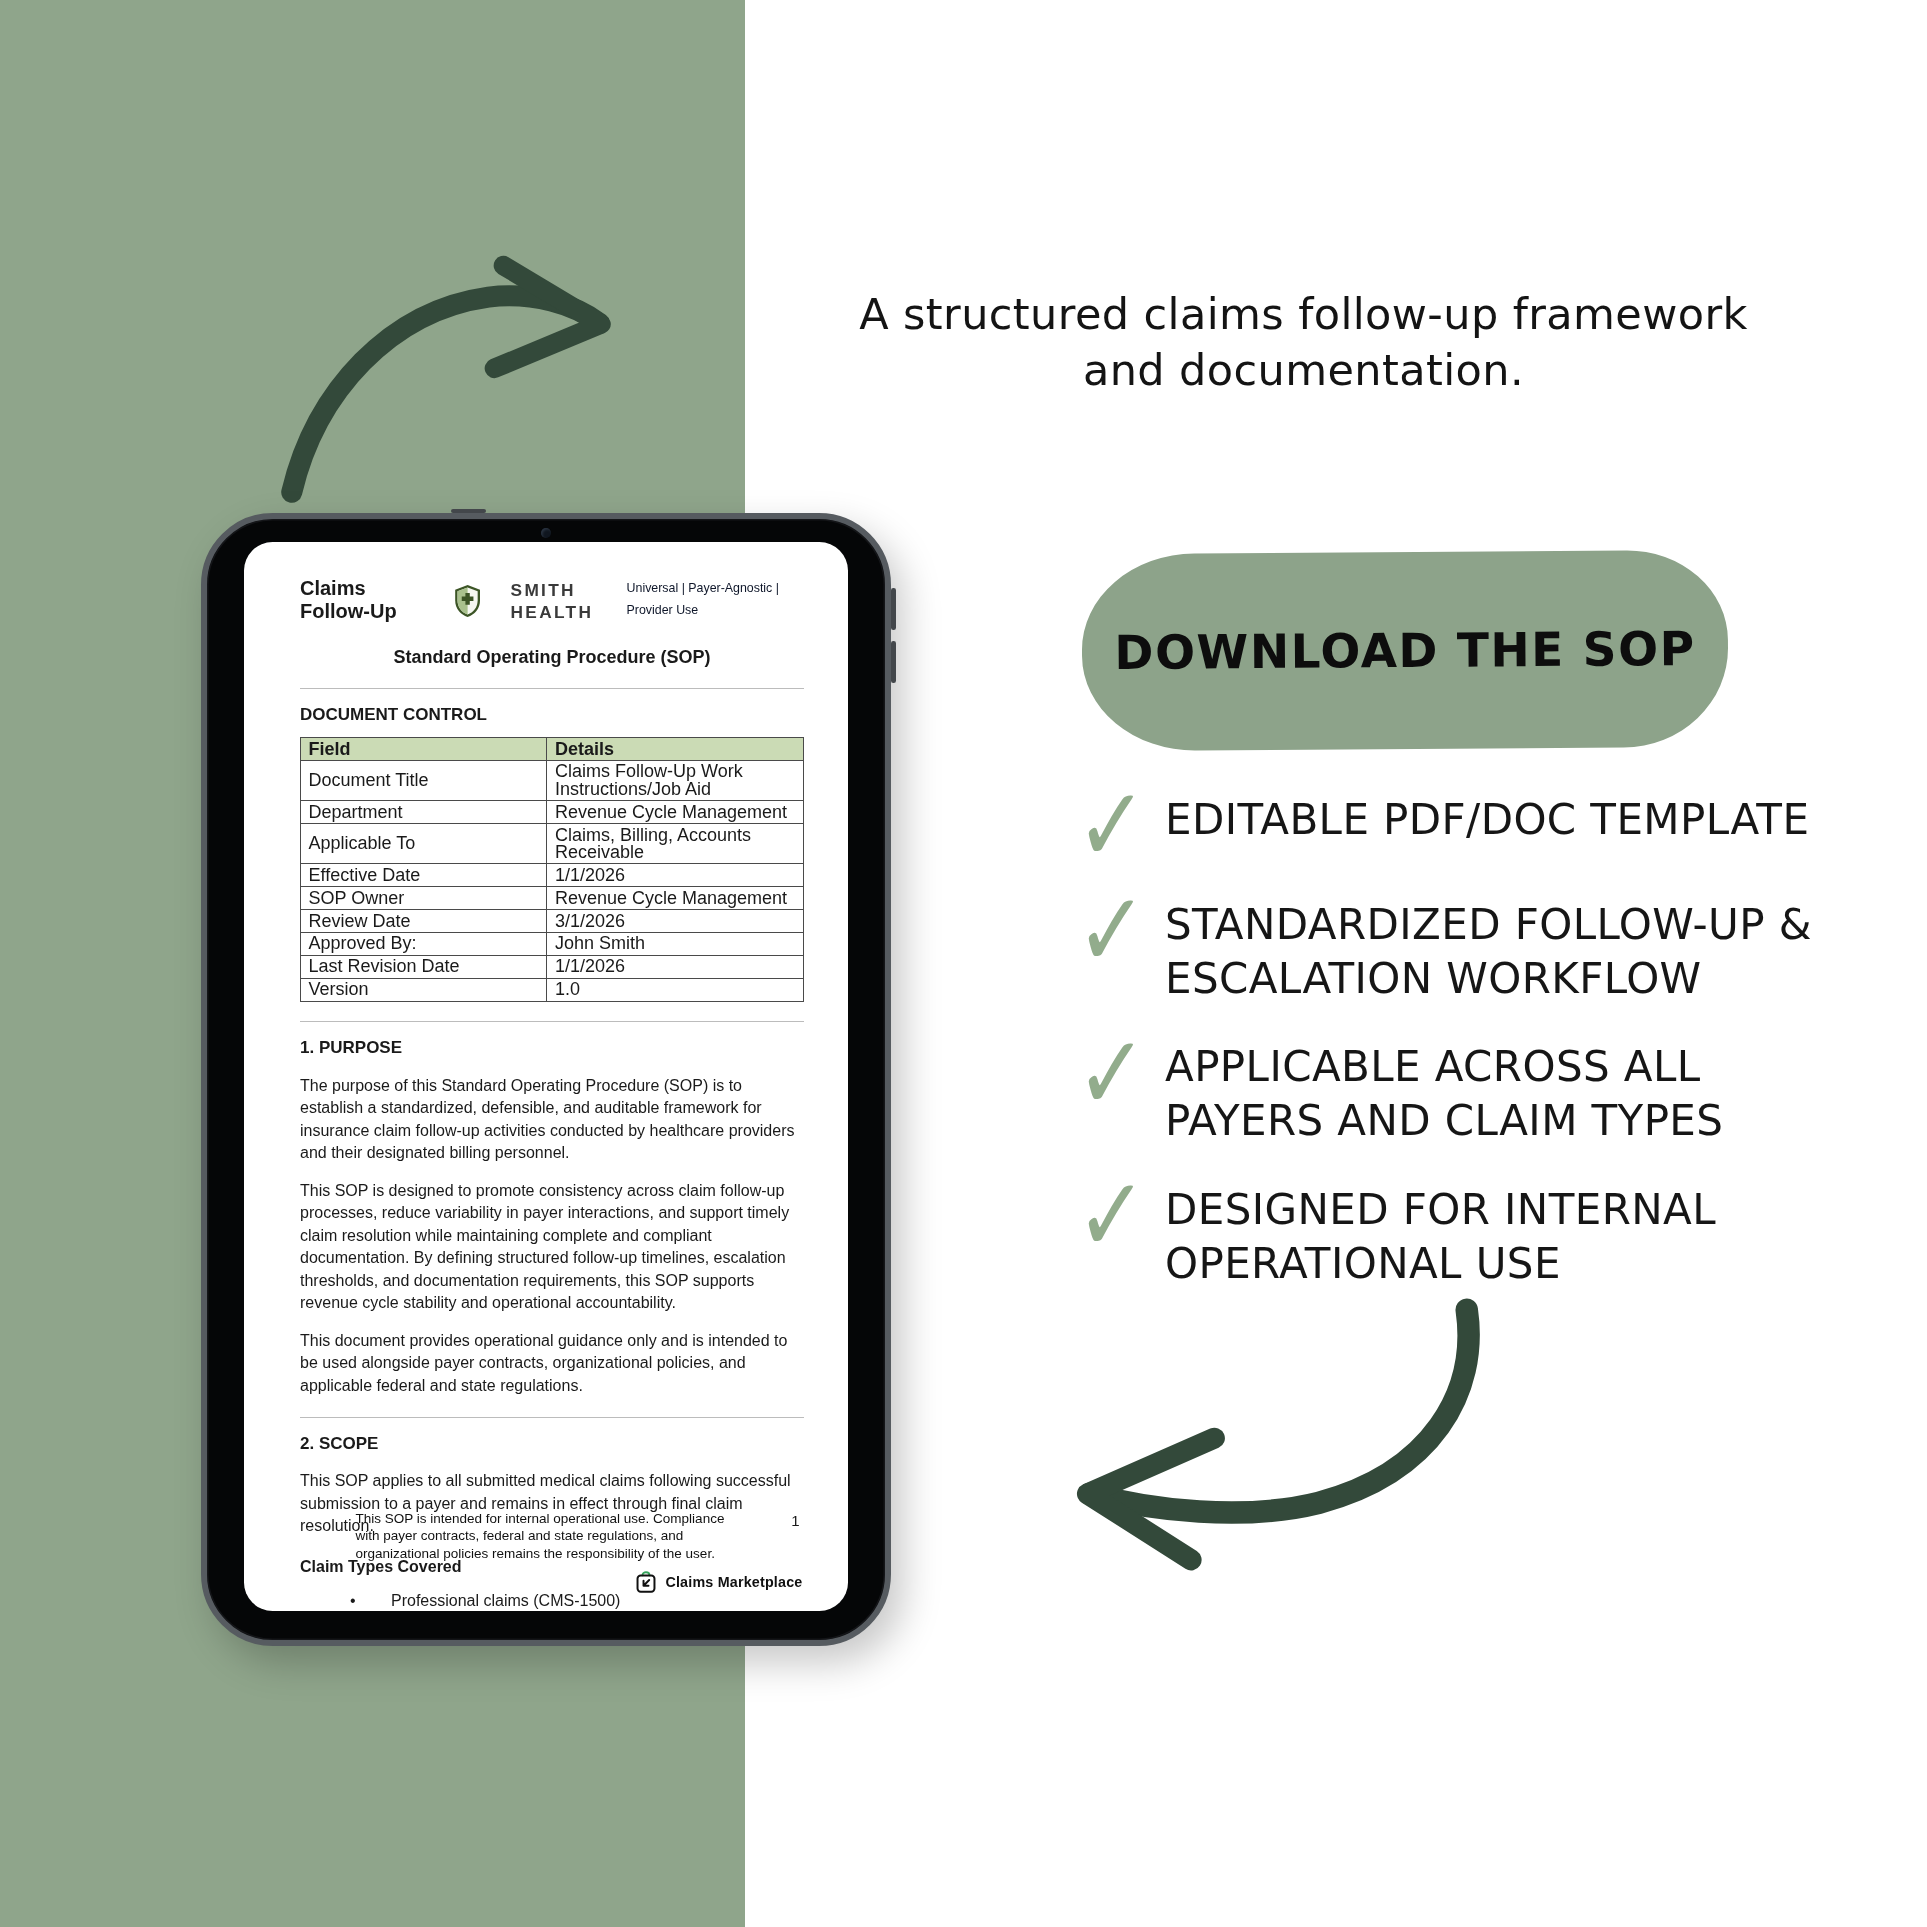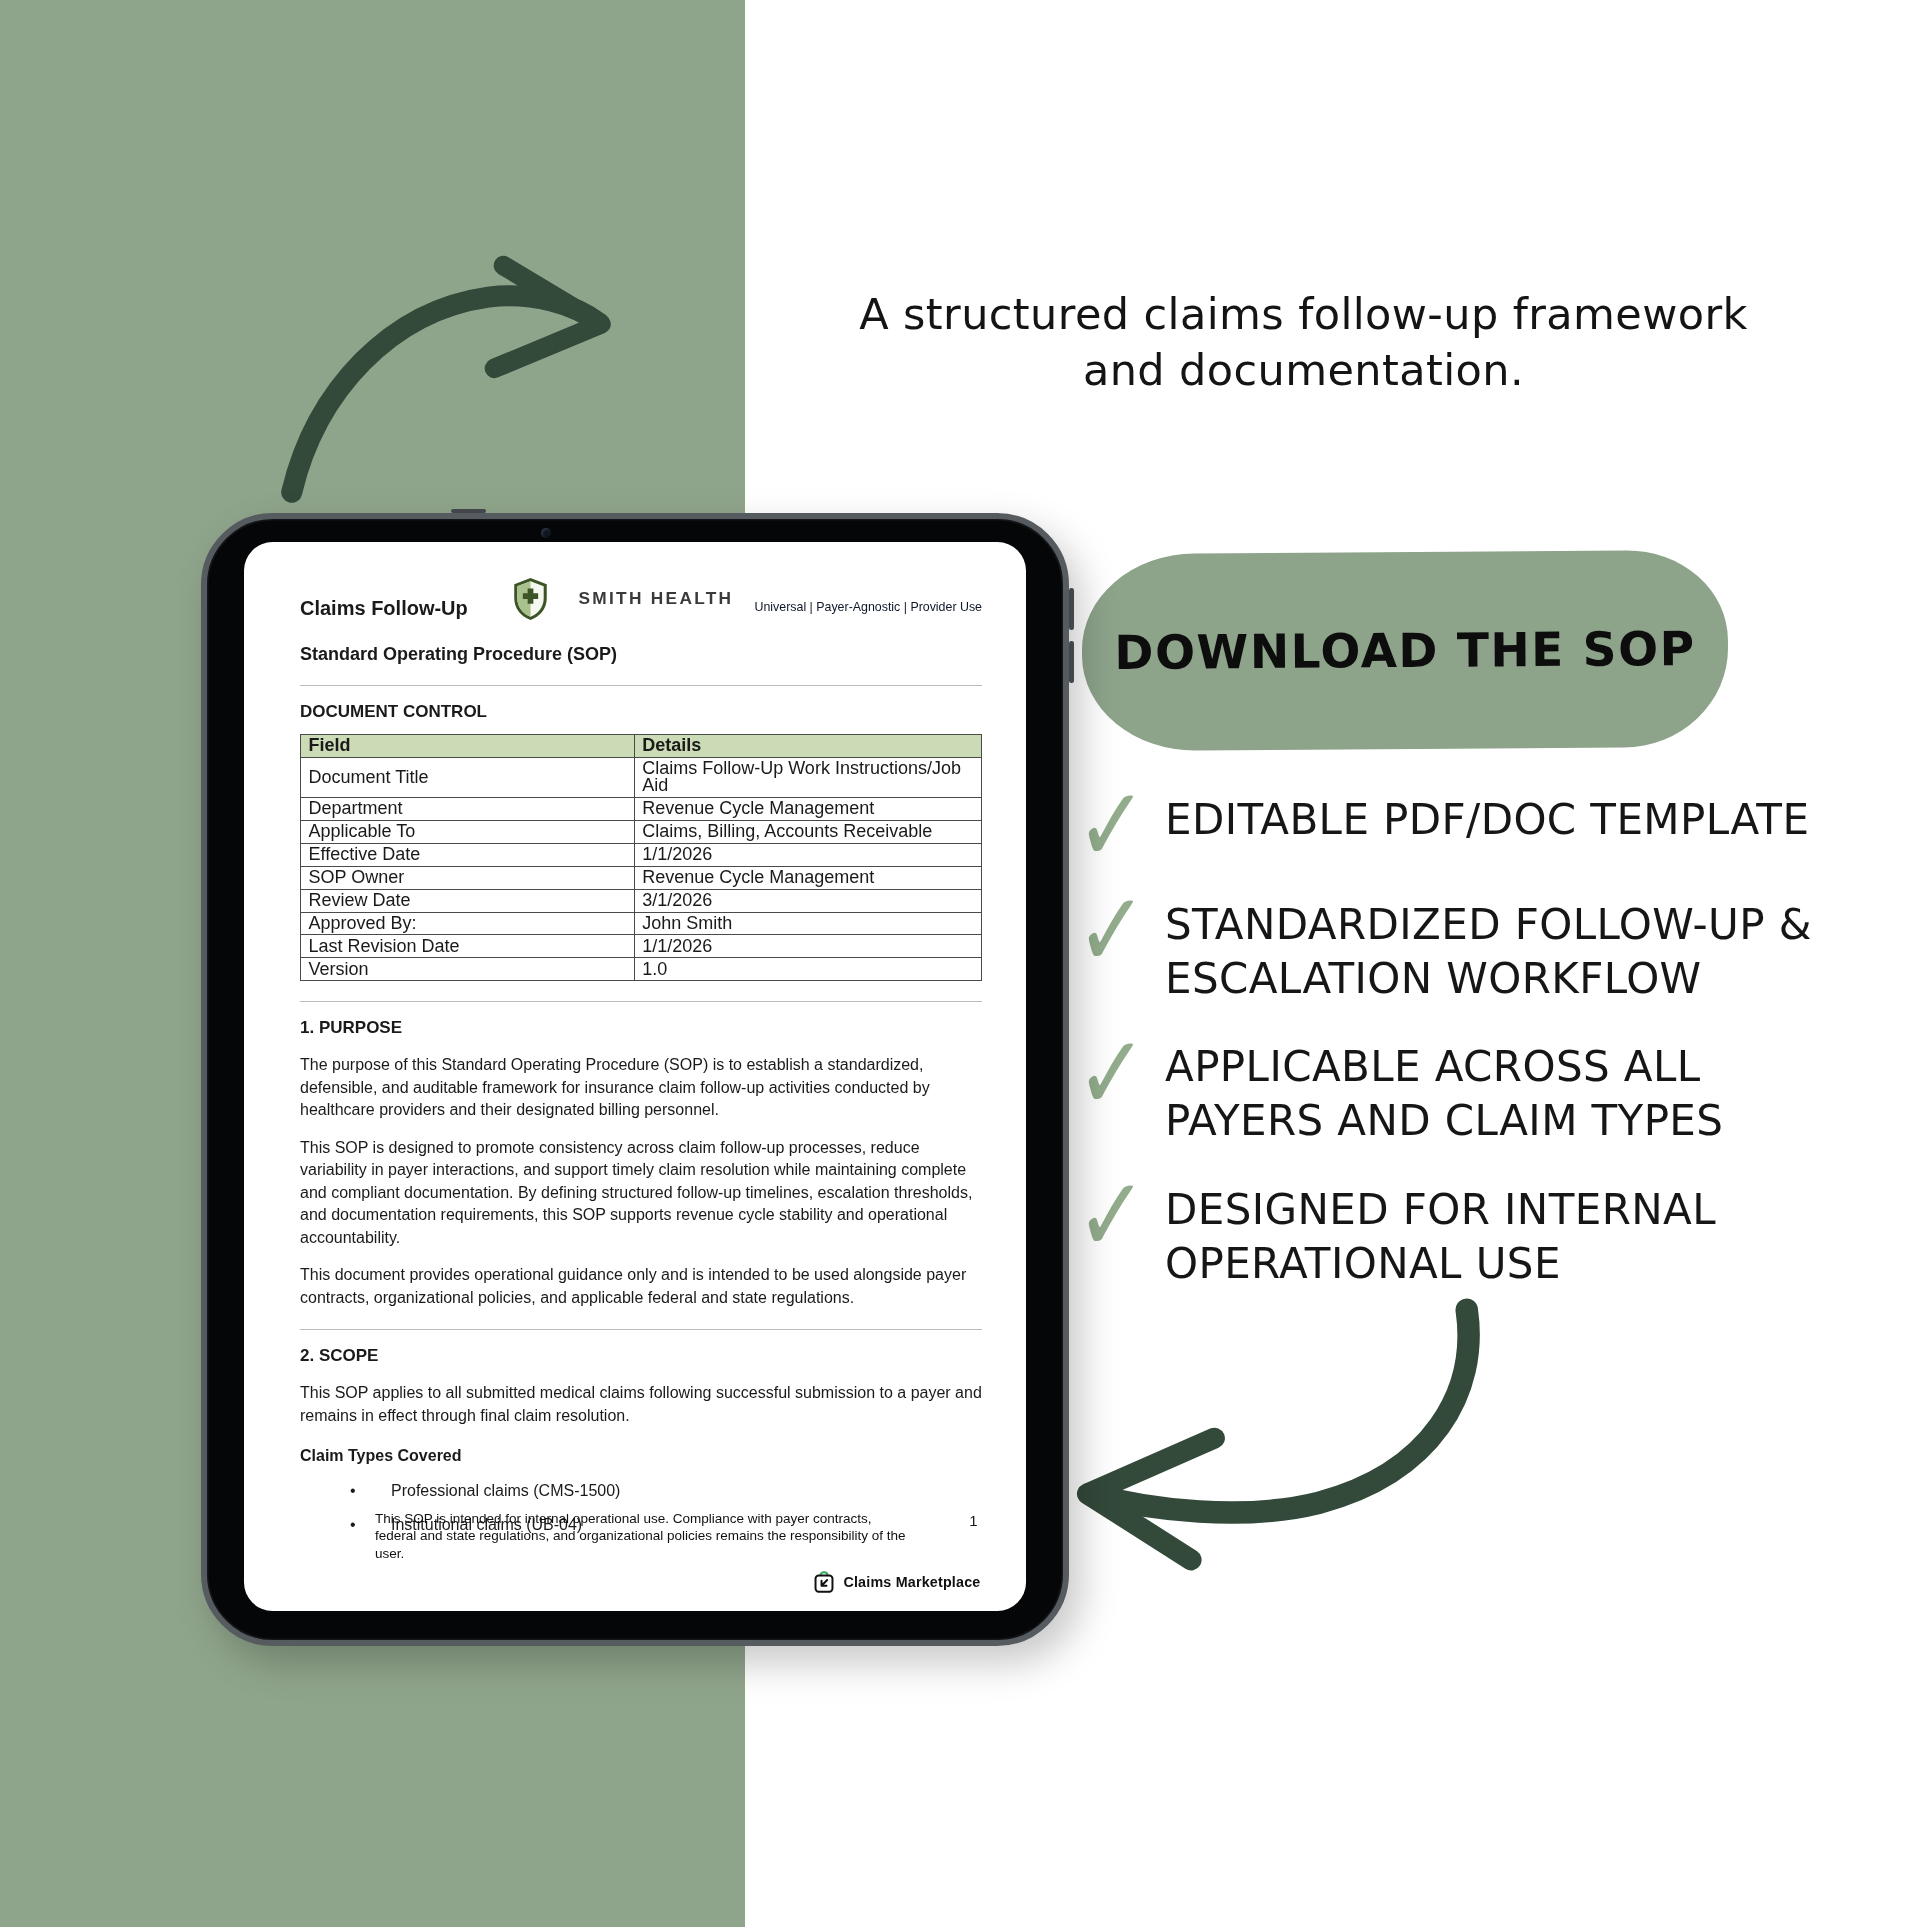--- a/index.html
+++ b/index.html
@@ -29,40 +29,40 @@
 
   
   .features { position:absolute; left:1076px; top:788px; width:759px; }
   .feature { display:flex; align-items:flex-start; margin-bottom:30px; }
   .check { flex:0 0 89px; font-family:"DejaVu Sans", sans-serif; font-size:104px; line-height:75px;
            color:#92AC8C; font-weight:bold; transform:scaleX(0.82); transform-origin:left top; }
   .feature-text { font-family:"DejaVu Sans", sans-serif; font-size:42px; line-height:54px;
                   color:#161616; letter-spacing:0.4px; padding-top:4.5px; }
 
   
-  .tablet { position:absolute; left:201px; top:513px; width:868px; height:1133px;
+  .tablet { position:absolute; left:201px; top:513px; width:690px; height:1133px;
             background:#050607; border:6.8px solid #565b60; border-radius:72px;
             box-shadow:12px 16.5px 38px rgba(0,0,0,0.22), inset 0 0 0 1.5px #141518; }
   .tablet-btn { position:absolute; background:#43474b; border-radius:2.3px; }
   .btn-top { left:244px; top:-10.5px; width:35px; height:4.5px; }
   .btn-vol1 { right:-10.5px; top:69px; width:4.5px; height:42px; }
   .btn-vol2 { right:-10.5px; top:122px; width:4.5px; height:42px; }
   .camera { position:absolute; left:334px; top:9px; width:9.8px; height:9.8px; border-radius:50%;
             background:#10161f; box-shadow:inset 1.5px 1.5px 2.3px #2a3441; }
   .screen { position:absolute; left:37px; right:37px; top:22.5px; bottom:28.6px; background:#ffffff;
             border-radius:28.6px; overflow:hidden; padding:35px 44px 0 56px; }
 
   
   .doc { position:relative; width:100%; height:100%; color:#1a1a1a; font-size:16px; line-height:22.5px; }
   .doc-header { display:flex; justify-content:space-between; align-items:flex-end; }
   .doc-header-left { font-weight:bold; font-size:20px; padding-bottom:1.5px; }
   .brand { display:flex; align-items:center; gap:28px; margin-left:22.5px; }
   .brand-name { font-weight:bold; font-size:17.3px; letter-spacing:2.3px; color:#3a3a3a; }
   .doc-header-right { font-size:12.4px; color:#0f172a; padding-bottom:2.3px; }
-  .sop-title { text-align:left; font-weight:bold; font-size:18px; margin-top:22.5px; }
+  .sop-title { text-align:center; font-weight:bold; font-size:18px; margin-top:22.5px; }
   .doc-rule { border:none; border-top:1.5px solid #bcbcbc; margin:19.5px 0 15px 0; }
   .sec-heading { font-weight:bold; font-size:17px; }
   .doc-table { width:100%; border-collapse:collapse; margin-top:10.5px; font-size:18px; }
   .doc-table th, .doc-table td { border:1.1px solid #4a4a4a; padding:2.3px 7.5px; text-align:left;
                                  line-height:17.3px; }
   .doc-table th { background:#CBDBB5; font-weight:bold; }
   .doc-table col.c1 { width:49%; }
   .doc p { margin-top:15px; }
   .claim-head { font-weight:bold; margin-top:18px; }
   .claims-list { list-style:none; margin:12px 0 0 50px; }

